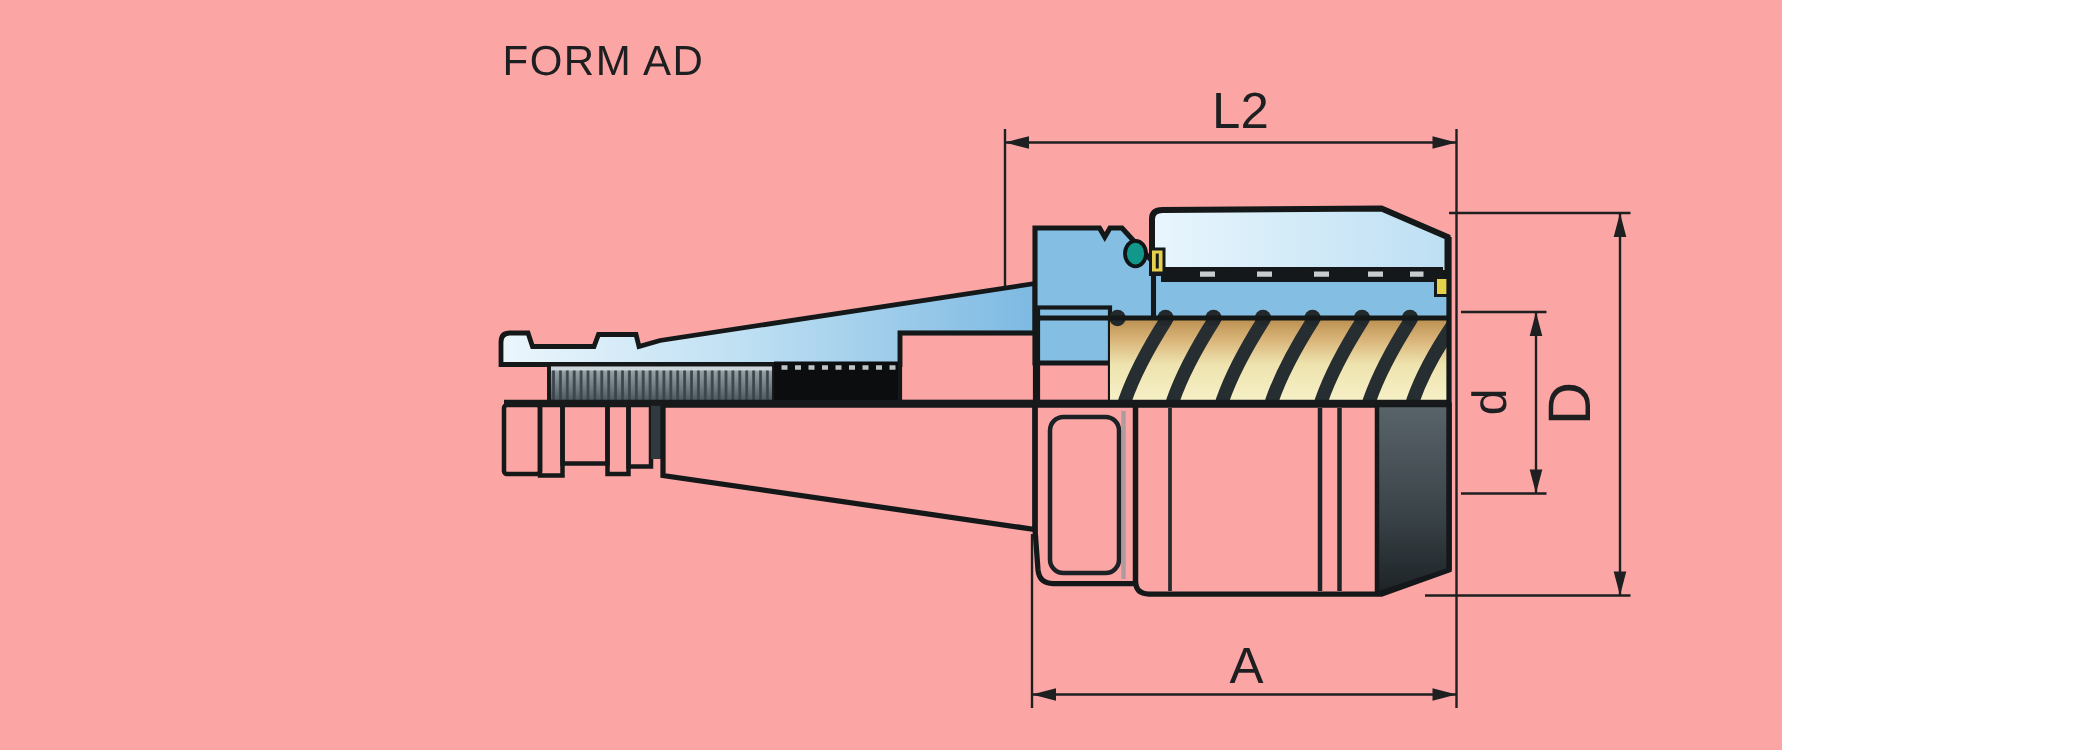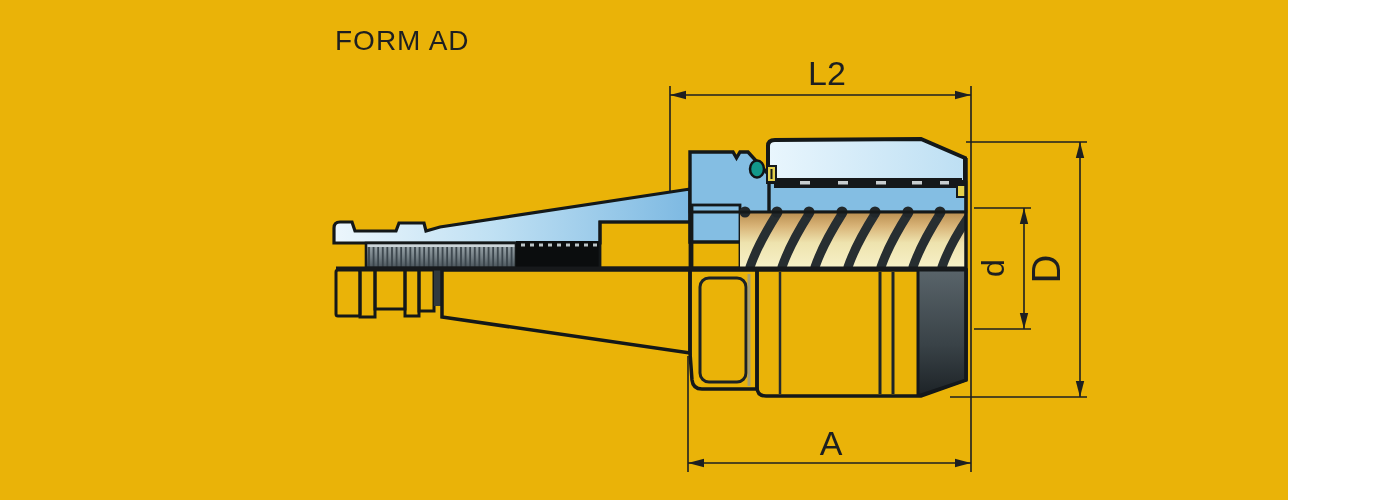--- a/index.html
+++ b/index.html
@@ -1,17 +1,17 @@
 <!DOCTYPE html>
 <html><head>
 <meta charset="utf-8">
 <style>
   html,body{margin:0;padding:0;background:#ffffff;}
   body{width:1400px;height:500px;overflow:hidden;font-family:"Liberation Sans",sans-serif;}
-  .stage{position:relative;width:1288px;height:500px;background:#eab308;}
+  .stage{position:relative;width:1188px;height:500px;background:#fca5a5;}
   svg{position:absolute;left:0;top:0;}
   text{font-family:"Liberation Sans","DejaVu Sans",sans-serif;fill:#1d1f21;}
   .dim{stroke:#1d1f21;stroke-width:1.6;fill:none;}
   .arrow{fill:#1d1f21;stroke:none;}
   .outl{stroke:#141819;fill:none;}
 </style>
 </head>
 <body>
 
 <div class="stage">

